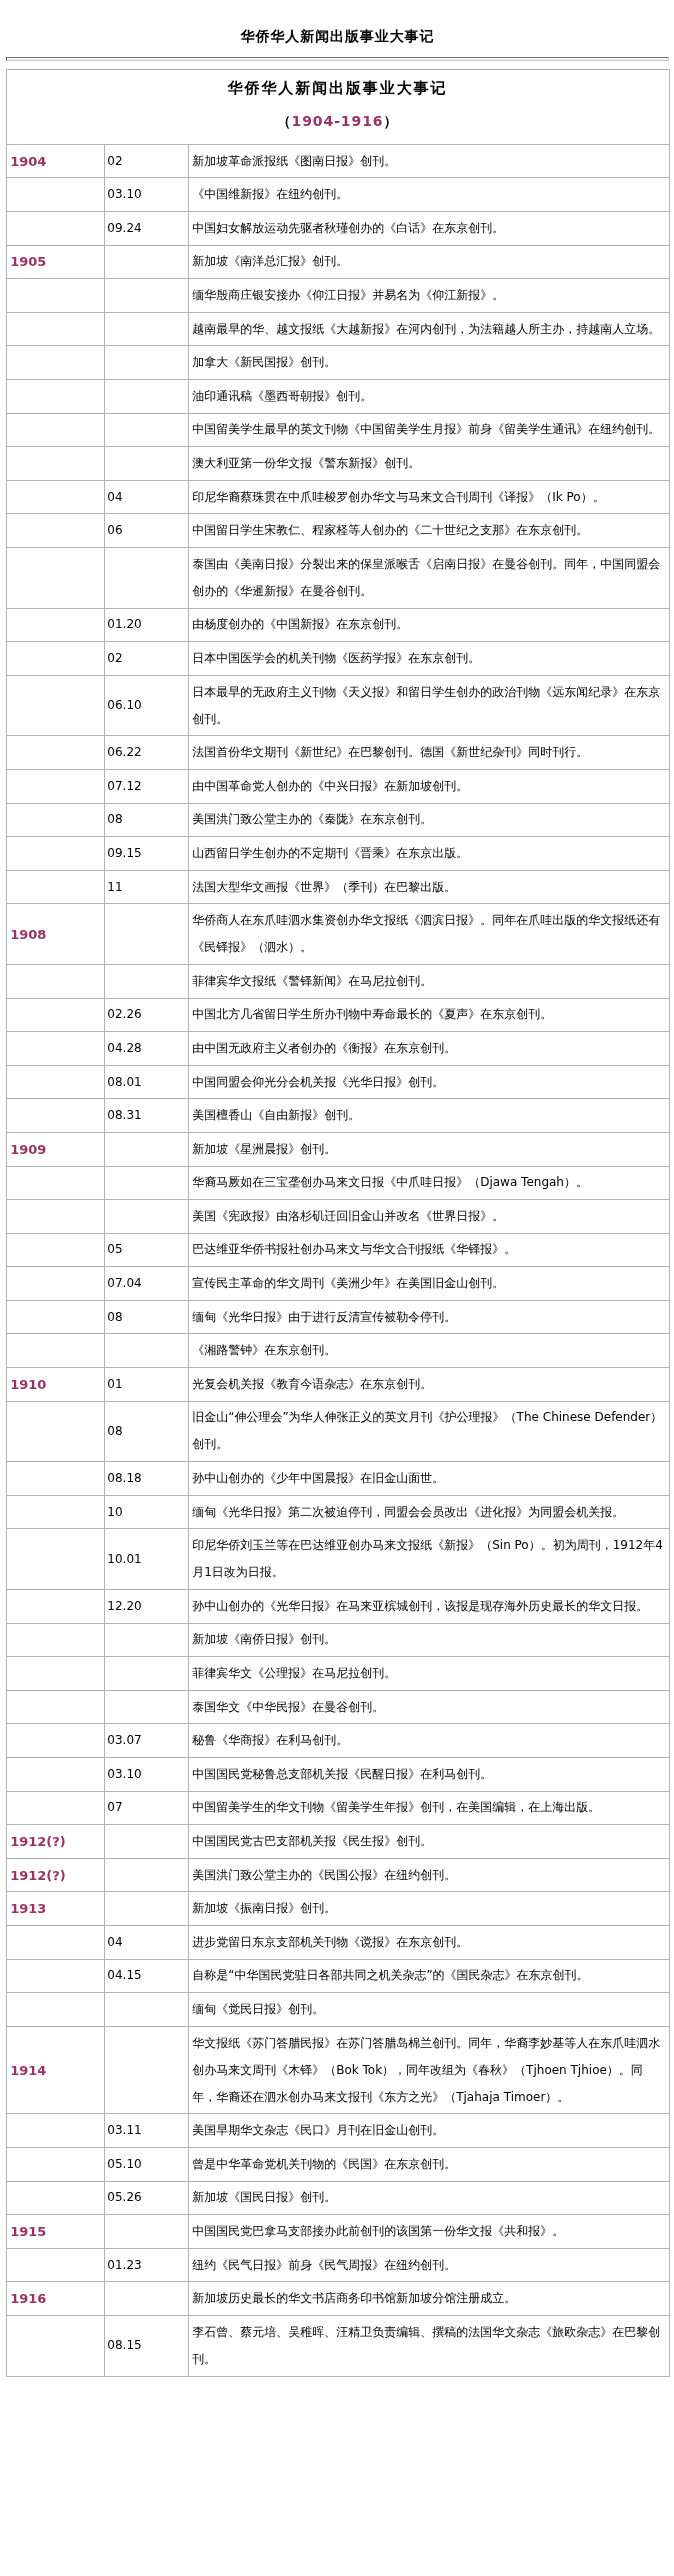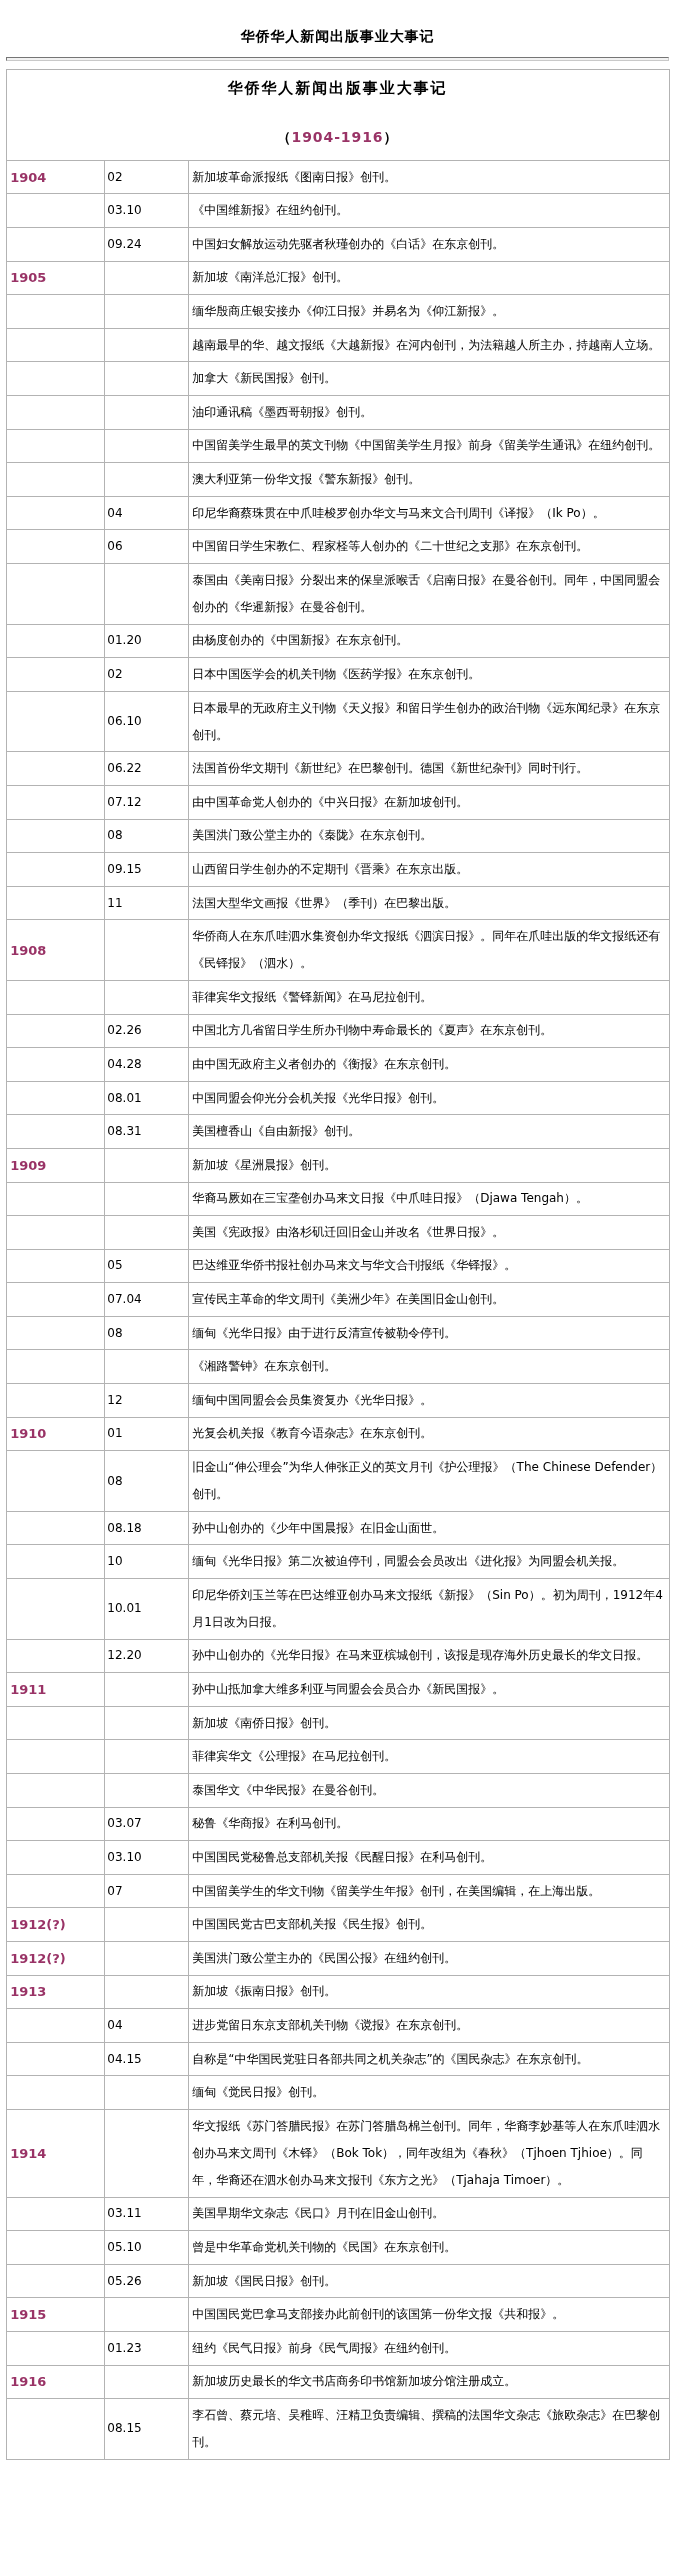--- a/index.html
+++ b/index.html
@@ -41,21 +41,21 @@
     text-align: center;
     font-weight: normal;
   }
   .tbl-title {
     font-size: 15px;
     font-weight: bold;
     letter-spacing: 1.9px;
     color: #000000;
   }
   .tbl-subtitle {
-    margin-top: 31px;
+    margin-top: 15px;
     font-size: 14px;
     font-weight: bold;
     letter-spacing: 0.9px;
   }
   .tbl-subtitle .range {
     color: #993366;
   }
   col.year-col { width: 98px; }
   col.date-col { width: 84px; }
   td.year-cell {
@@ -300,25 +300,20 @@
     <td class="date-cell">08</td>
     <td class="event-cell">缅甸《光华日报》由于进行反清宣传被勒令停刊。</td>
   </tr>
 
   <tr>
     <td class="year-cell"></td>
     <td class="date-cell"></td>
     <td class="event-cell">《湘路警钟》在东京创刊。</td>
   </tr>
 
-  <tr>
-    <td class="year-cell"></td>
-    <td class="date-cell">12</td>
-    <td class="event-cell">缅甸中国同盟会会员集资复办《光华日报》。</td>
-  </tr>
 
   <tr>
     <td class="year-cell">1910</td>
     <td class="date-cell">01</td>
     <td class="event-cell">光复会机关报《教育今语杂志》在东京创刊。</td>
   </tr>
 
   <tr>
     <td class="year-cell"></td>
     <td class="date-cell">08</td>
@@ -342,25 +337,20 @@
     <td class="date-cell">10.01</td>
     <td class="event-cell">印尼华侨刘玉兰等在巴达维亚创办马来文报纸《新报》（Sin Po）。初为周刊，1912年4月1日改为日报。</td>
   </tr>
 
   <tr>
     <td class="year-cell"></td>
     <td class="date-cell">12.20</td>
     <td class="event-cell">孙中山创办的《光华日报》在马来亚槟城创刊，该报是现存海外历史最长的华文日报。</td>
   </tr>
 
-  <tr>
-    <td class="year-cell">1911</td>
-    <td class="date-cell"></td>
-    <td class="event-cell">孙中山抵加拿大维多利亚与同盟会会员合办《新民国报》。</td>
-  </tr>
 
   <tr>
     <td class="year-cell"></td>
     <td class="date-cell"></td>
     <td class="event-cell">新加坡《南侨日报》创刊。</td>
   </tr>
 
   <tr>
     <td class="year-cell"></td>
     <td class="date-cell"></td>

